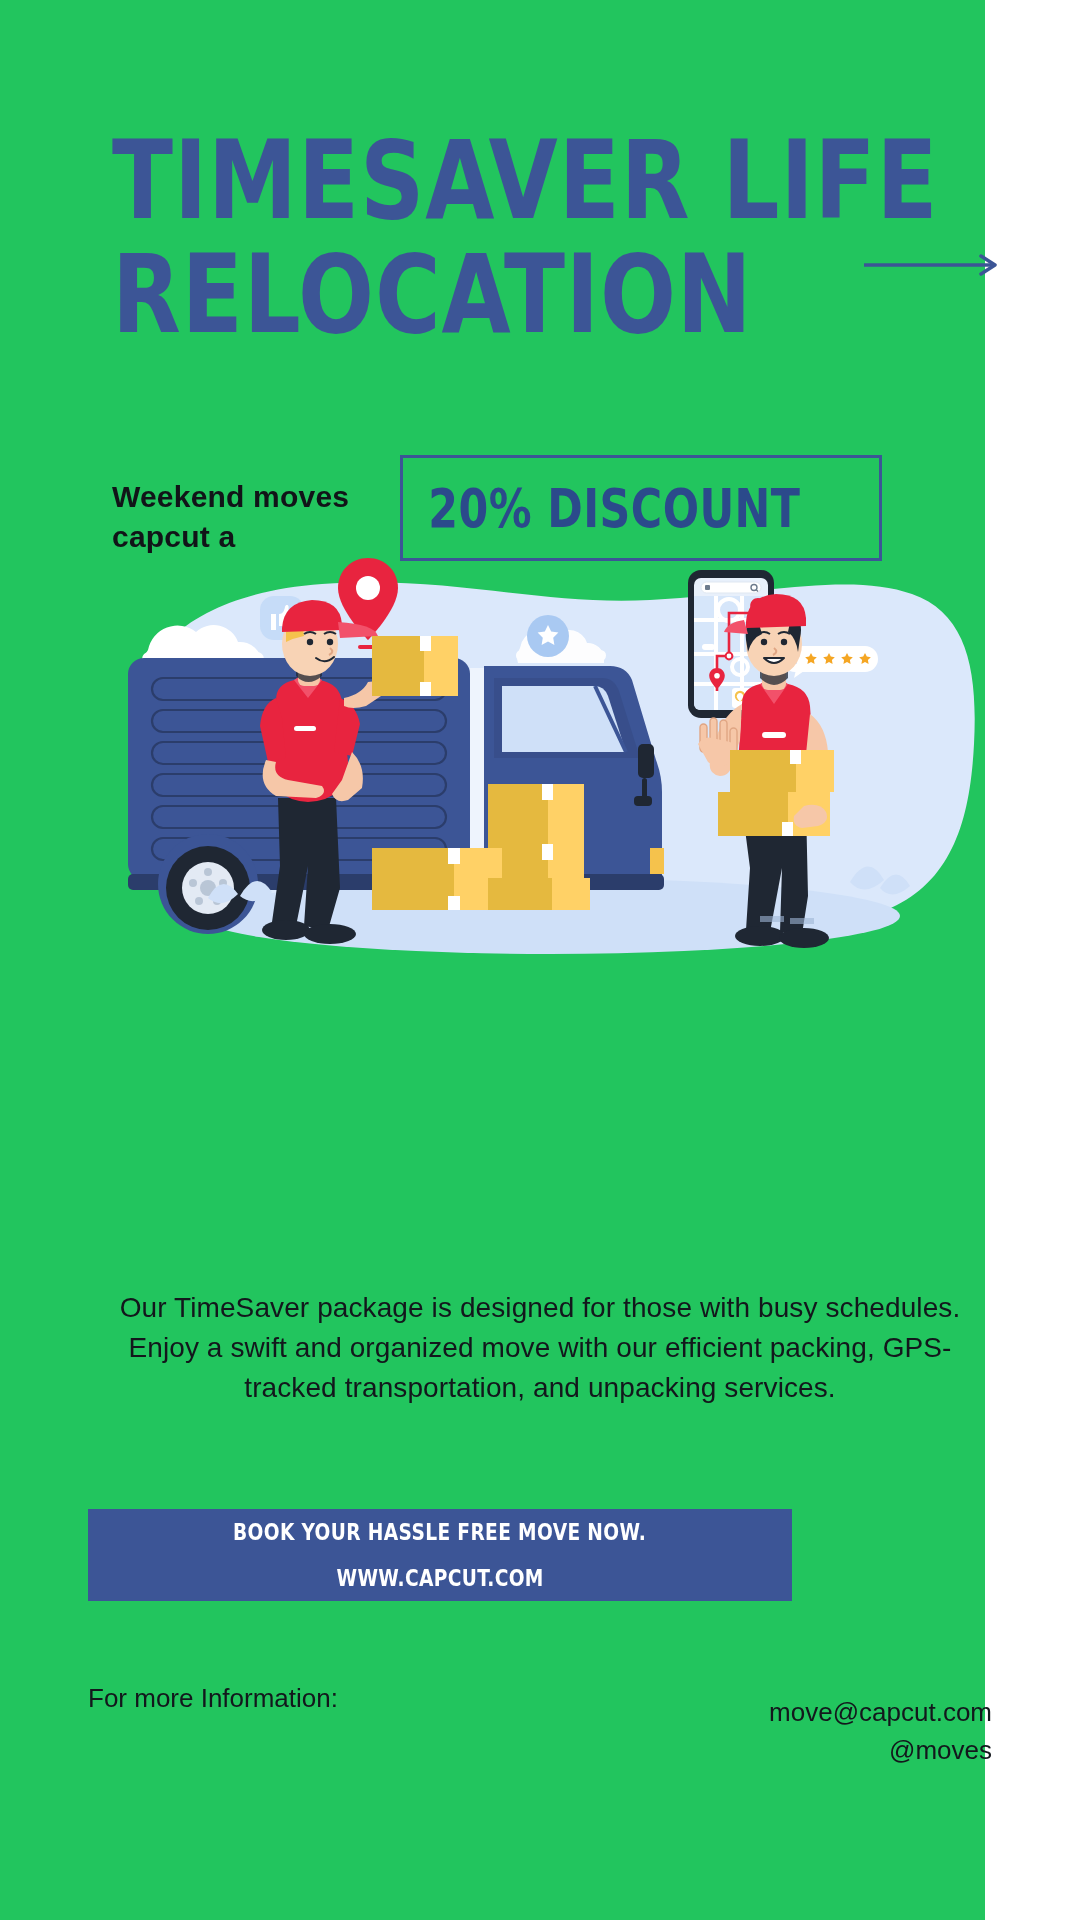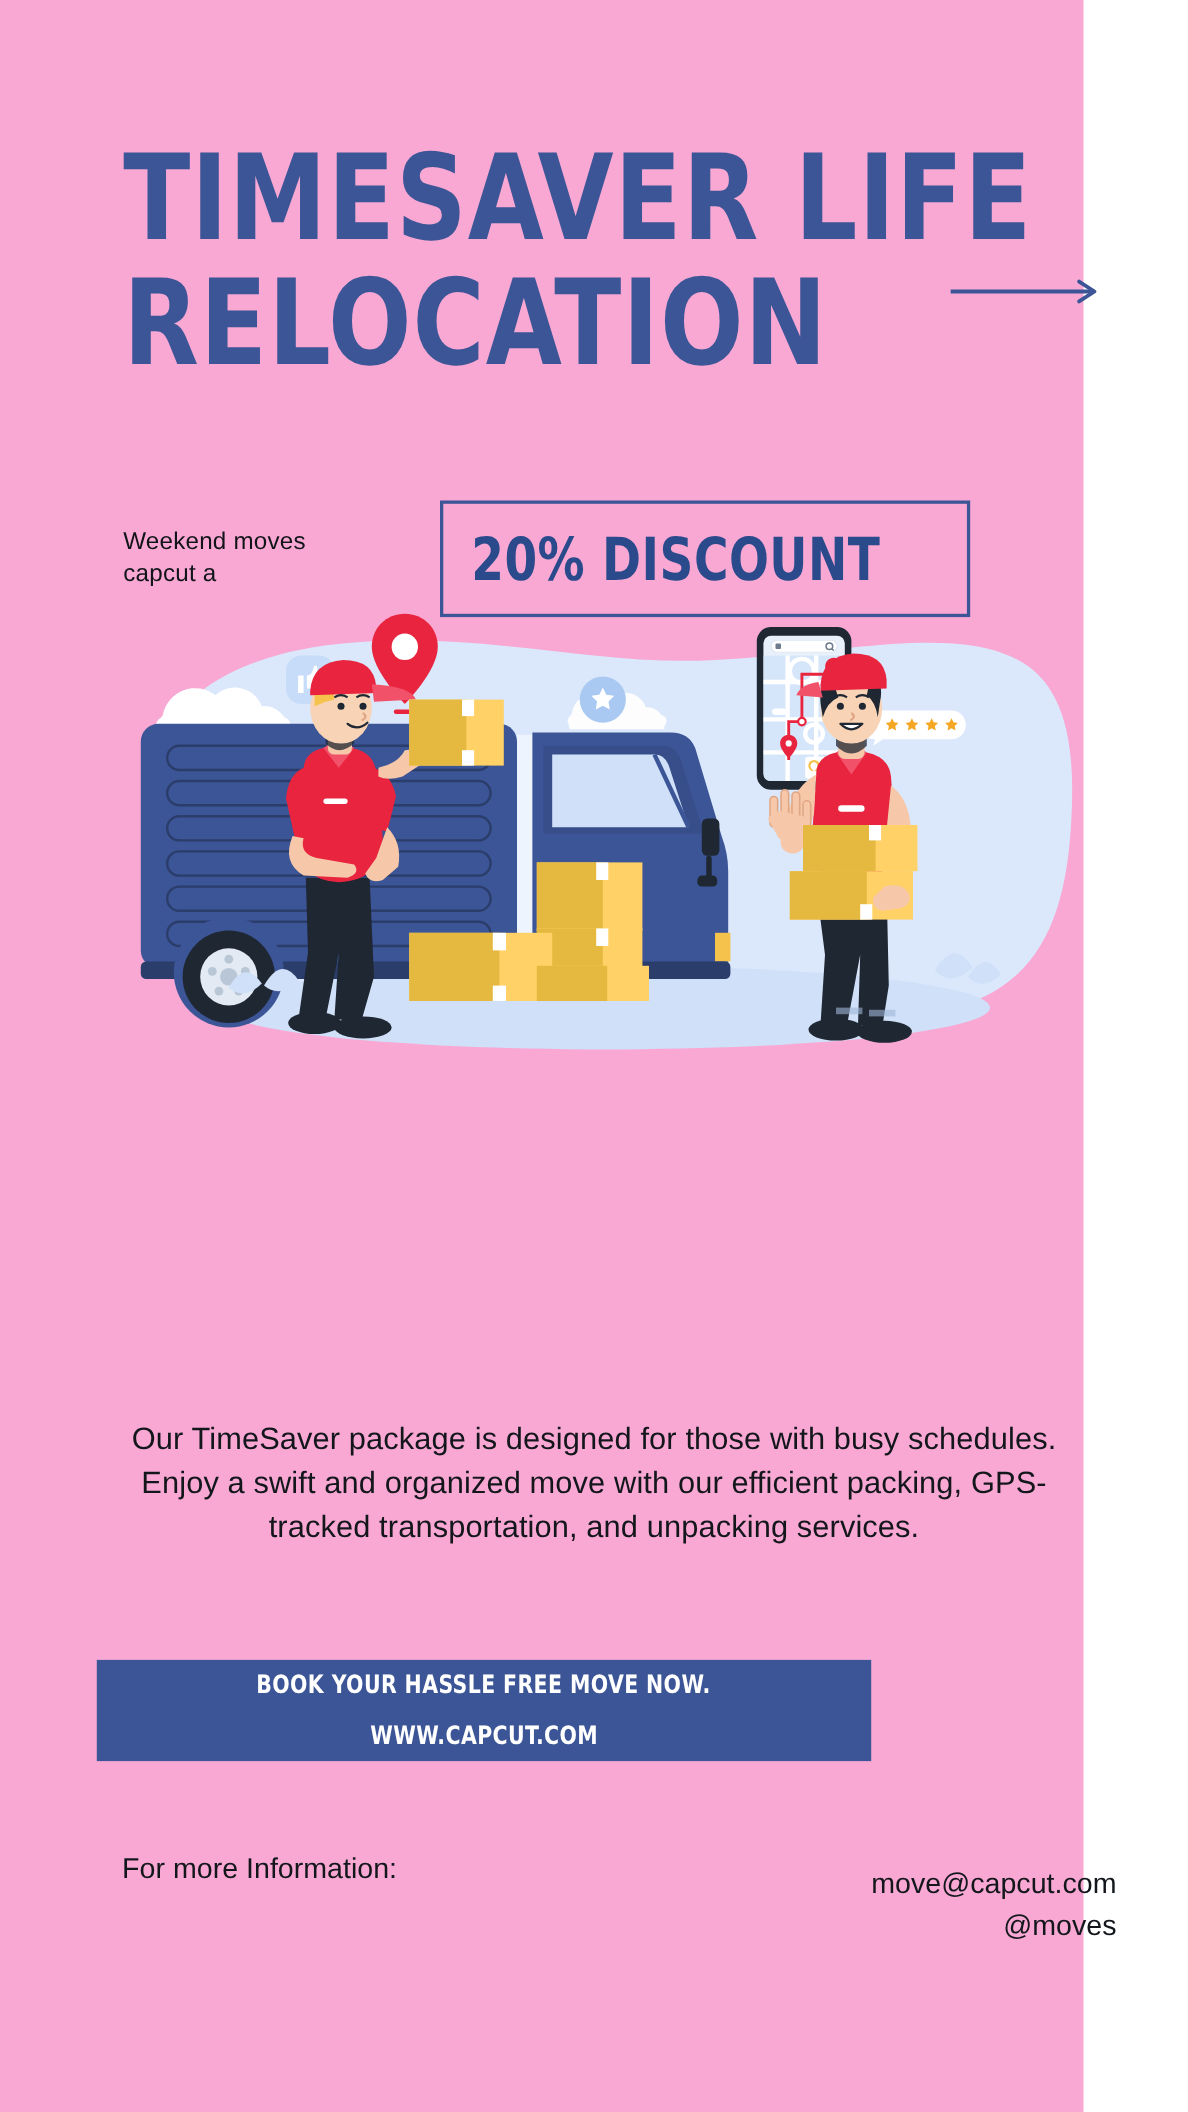--- a/index.html
+++ b/index.html
@@ -9,21 +9,21 @@
     height: 1920px;
     background: #ffffff;
     font-family: "Liberation Sans", sans-serif;
     overflow: hidden;
   }
 
   .poster {
     position: relative;
     width: 985px;
     height: 1920px;
-    background: #f9a8d4;
+    background: #22c55e;
   }
 
   
   .headline-block {
     position: absolute;
     left: 112px;
     top: 128px;
     width: 860px;
   }
   .headline-line {
@@ -57,23 +57,23 @@
     left: 112px;
     top: 455px;
     width: 860px;
     display: flex;
     align-items: flex-start;
   }
   .promo-text {
     width: 280px;
     padding-top: 22px;
     color: #111418;
-    font-size: 22px;
+    font-size: 30px;
     line-height: 1.32;
-    font-weight: 400;
+    font-weight: 700;
     letter-spacing: 0.2px;
   }
   .discount-box {
     margin-left: 8px;
     width: 482px;
     height: 106px;
     border: 3px solid #3c5596;
     display: flex;
     align-items: center;
     justify-content: flex-start;
@@ -136,21 +136,20 @@
 
   
   .footer {
     position: absolute;
     left: 88px;
     top: 1680px;
     width: 904px;
     display: flex;
     justify-content: space-between;
     align-items: flex-start;
-    margin-left: 23px;
   }
   .footer-left {
     color: #13171c;
     font-size: 26px;
     line-height: 1.45;
     text-align: left;
   }
   .footer-right {
     color: #13171c;
     font-size: 26px;

